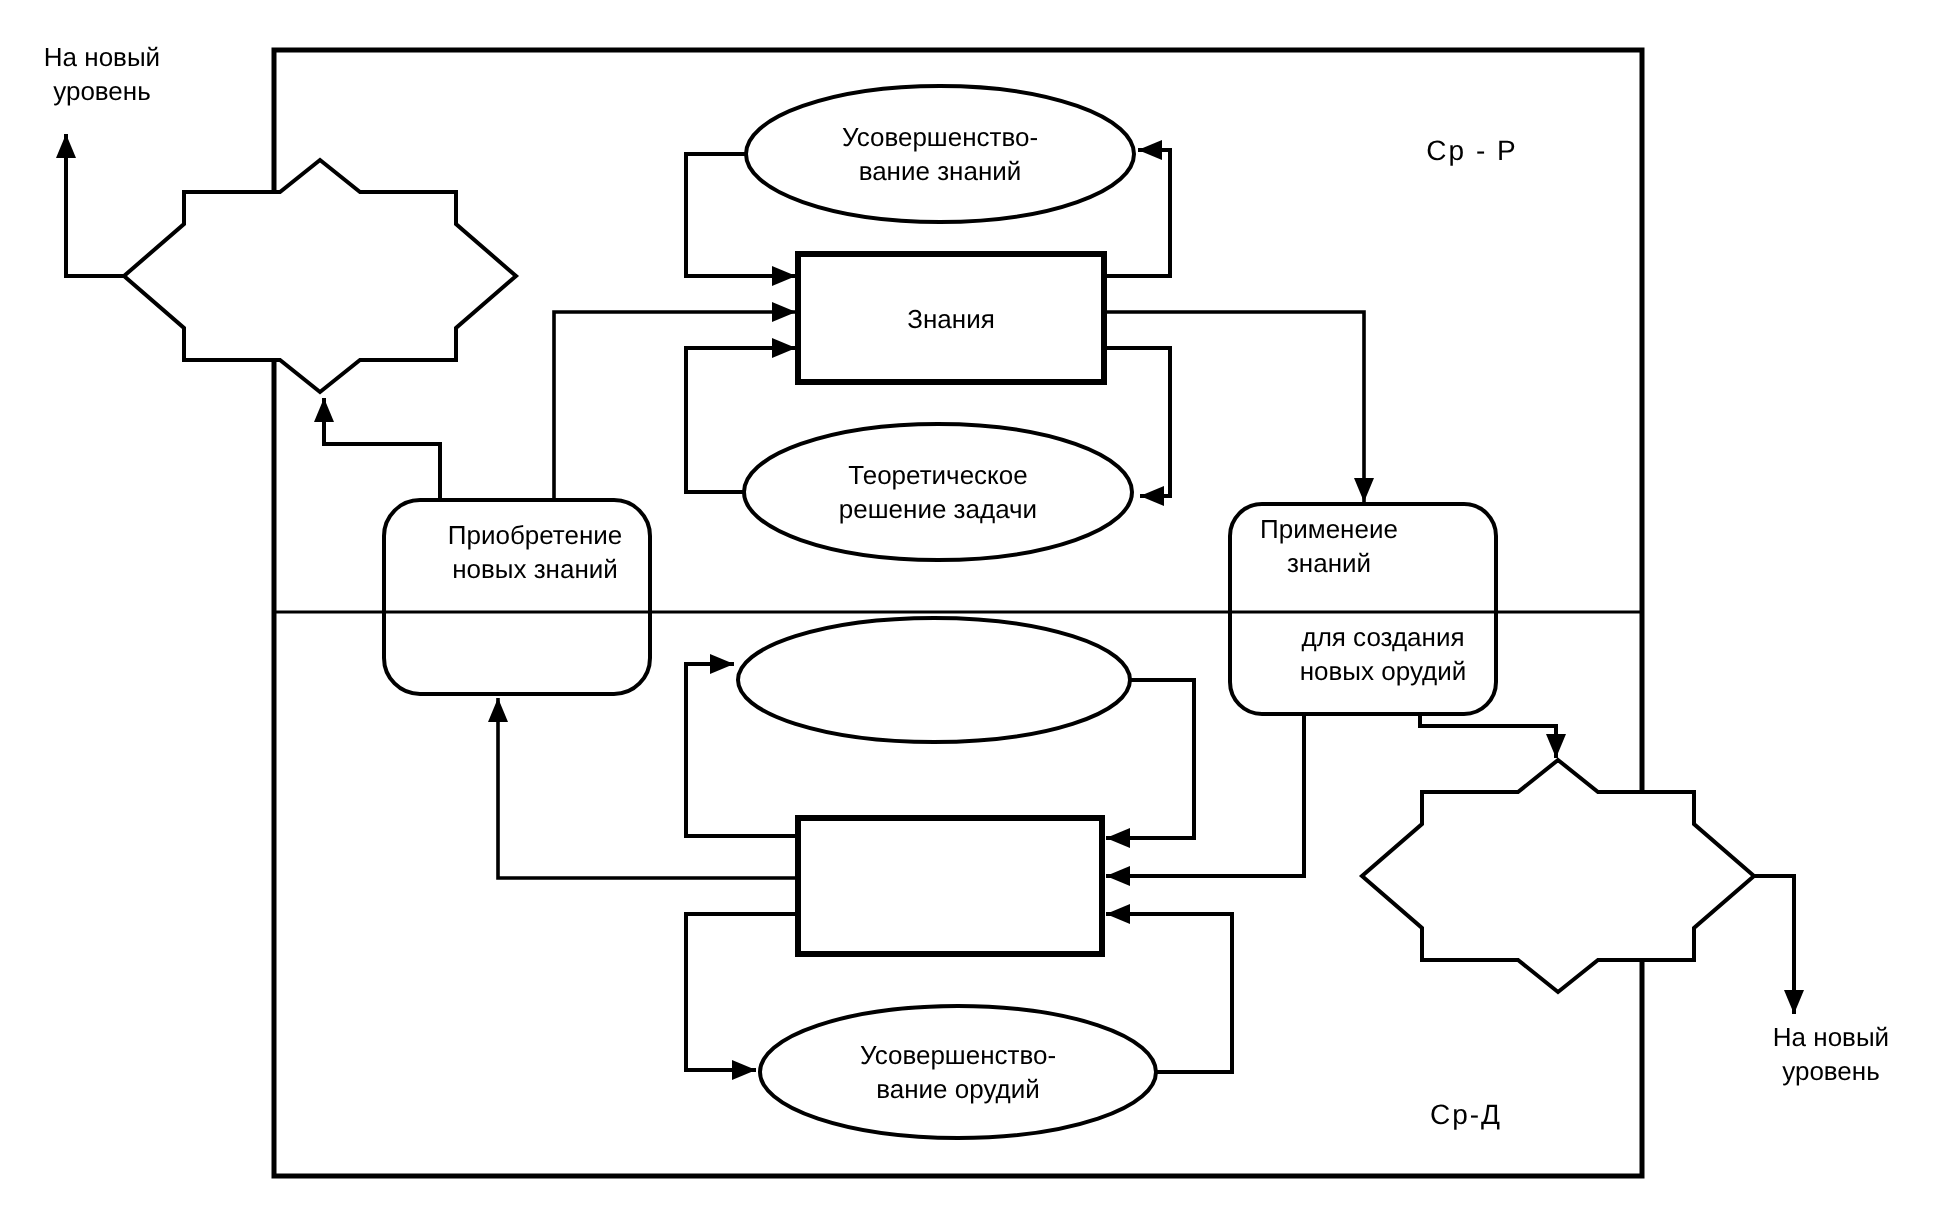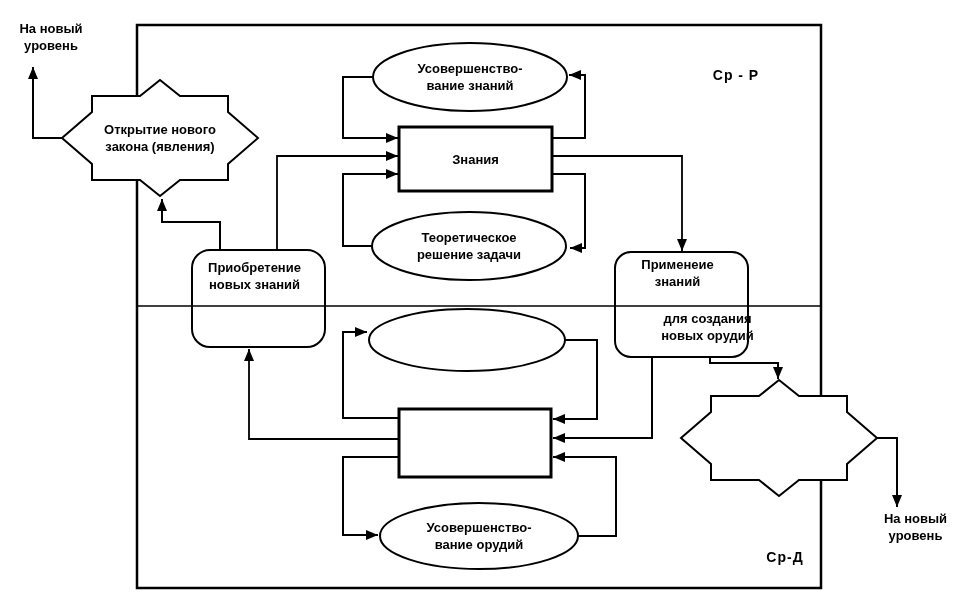--- a/index.html
+++ b/index.html
@@ -8,21 +8,21 @@
     width: 968px;
     height: 614px;
     background: #ffffff;
     font-family: "Liberation Sans", sans-serif;
     overflow: hidden;
   }
   .stage svg { position: absolute; left: 0; top: 0; }
   .lbl {
     position: absolute;
     color: #000000;
-    font-weight: bold;
+    font-weight: normal;
     font-size: 13px;
     line-height: 17px;
     text-align: center;
     white-space: pre-line;
   }
   .lbl.region { font-size: 14px; letter-spacing: 1px; }
   .conn { fill: none; stroke: #000000; stroke-width: 2; }
   .conn.thin { stroke-width: 1.8; }
   .shape { stroke: #000000; }
 </style>
@@ -72,32 +72,30 @@
     <rect class="shape" x="192" y="250" width="133" height="97" rx="18" fill="none" stroke-width="2"></rect>
     <rect class="shape" x="615" y="252" width="133" height="105" rx="16" fill="none" stroke-width="2"></rect>
   </svg>
 
   <div class="lbl" style="left:5px; top:20px; width:92px;">На новый
 уровень</div>
   <div class="lbl" style="left:868px; top:510px; width:95px;">На новый
 уровень</div>
 
   <div class="lbl region" style="left:696px; top:67px; width:80px;">Ср - Р</div>
-  <div class="lbl region" style="left:745px; top:549px; width:80px;">Ср-Д</div>
+  <div class="lbl region" style="left:693px; top:549px; width:80px;">Ср-Д</div>
 
-  <div class="lbl" style="left:70px; top:121px; width:180px;">Открытие нового
-закона (явления)</div>
 
   <div class="lbl" style="left:370px; top:60px; width:200px;">Усовершенство-
 вание знаний</div>
   <div class="lbl" style="left:369px; top:229px; width:200px;">Теоретическое
 решение задачи</div>
   <div class="lbl" style="left:399px; top:151px; width:153px;">Знания</div>
-  <div class="lbl" style="left:188px; top:259px; width:133px;">Приобретение
+  <div class="lbl" style="left:201px; top:259px; width:133px;">Приобретение
 новых знаний</div>
-  <div class="lbl" style="left:615px; top:256px; width:125px;text-align:center;">Применеие
+  <div class="lbl" style="left:602px; top:256px; width:125px;text-align:center;">Применеие
 знаний</div>
-  <div class="lbl" style="left:615px; top:310px; width:153px;margin-left:16px;">для создания
+  <div class="lbl" style="left:615px; top:310px; width:153px;">для создания
 новых орудий</div>
   <div class="lbl" style="left:379px; top:519px; width:200px;">Усовершенство-
 вание орудий</div>
 
 </div>
 
 </body></html>

